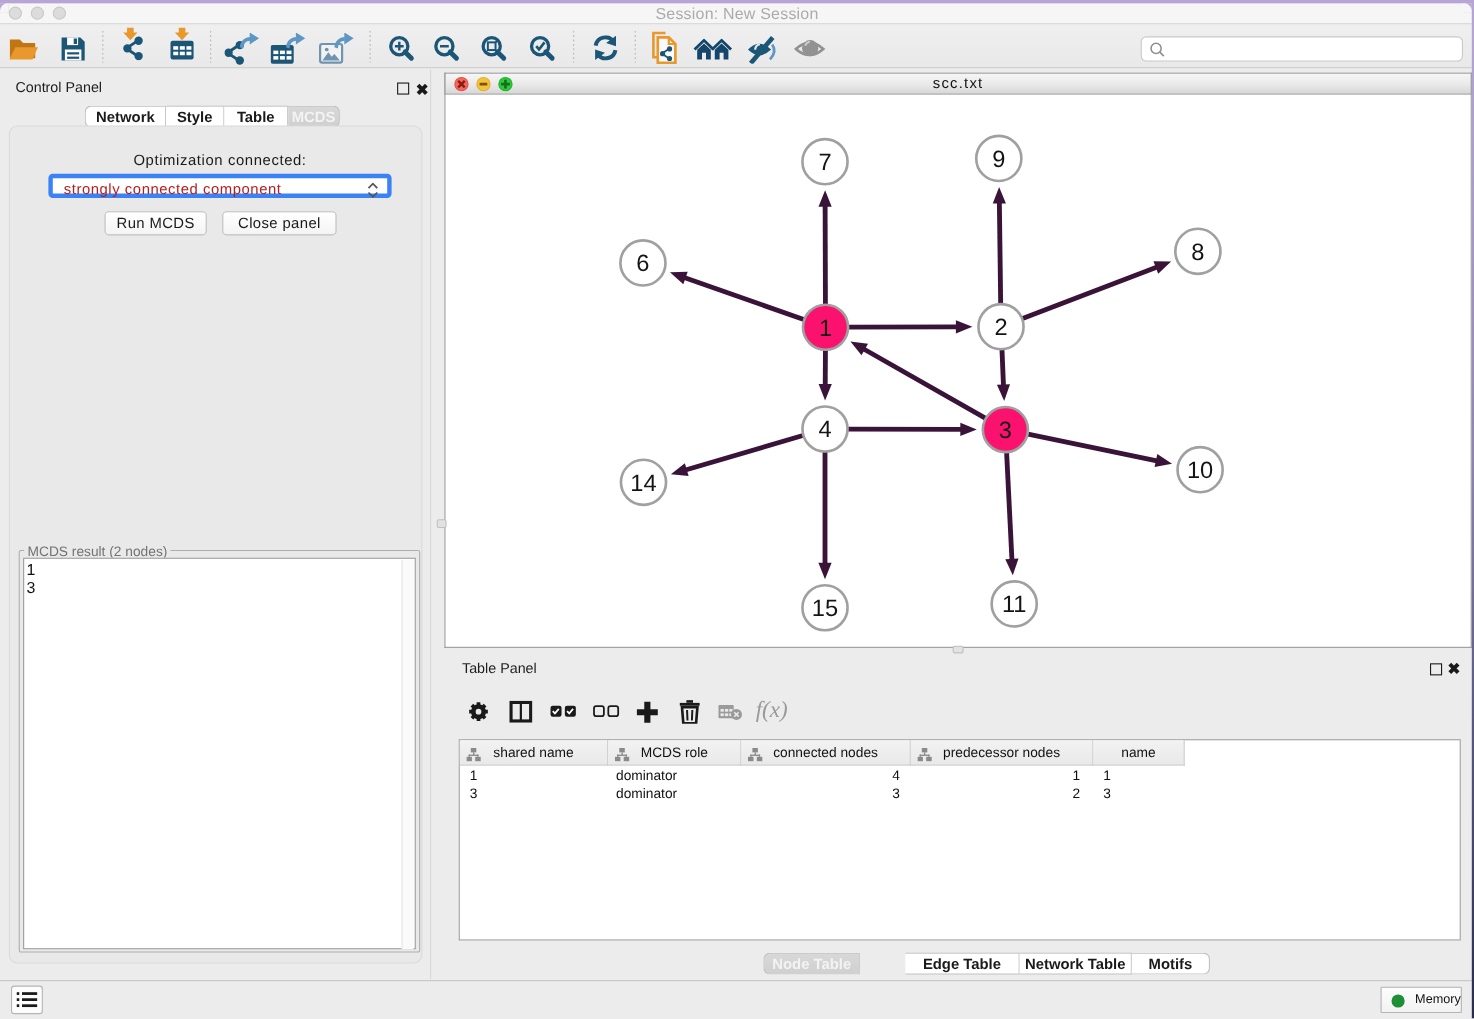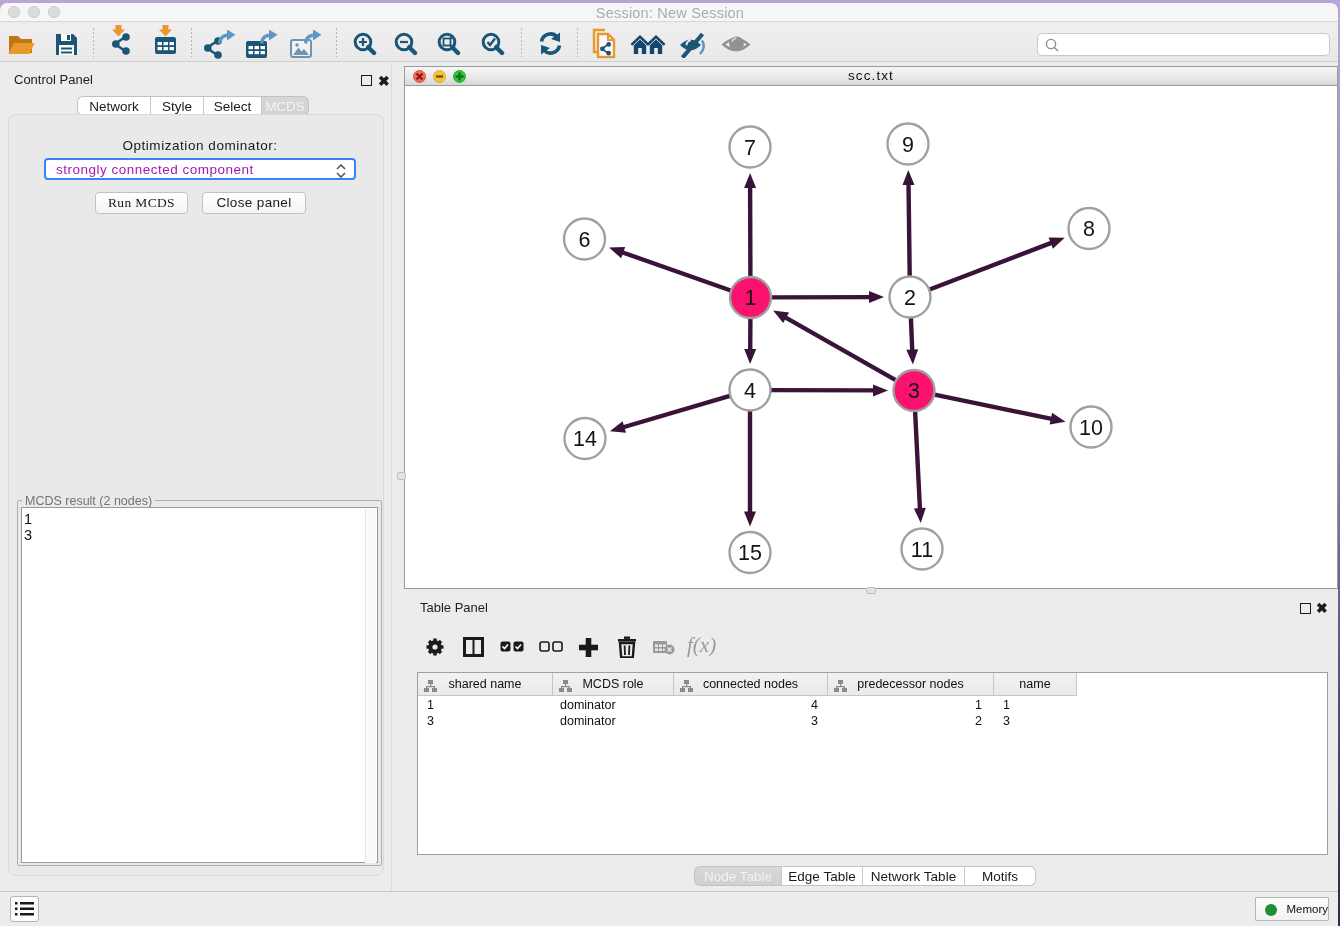--- a/index.html
+++ b/index.html
@@ -25,33 +25,33 @@
   background-image:linear-gradient(#b5b5b5 50%, rgba(0,0,0,0) 50%); background-size:1px 4px; }
 #searchbox { left:1037px; top:33px; width:293px; height:23px; background:#fff; border:1px solid #c9c9c9; border-radius:5px; }
 
 #statusbar { left:0; top:891px; width:1338px; height:35px; background:#ececec; border-top:1px solid #c6c6c6; }
 
 #cp-title { left:14px; top:72px; font-size:13px; color:#1d1d1d; }
 .wicon-sq { width:11px; height:11px; border:1.6px solid #1a1a1a; background:transparent; }
 .wicon-x { font-size:14px; font-weight:700; color:#1a1a1a; line-height:1; }
 .tabbar { display:flex; height:20px; font-size:13.5px; }
 .tab { display:flex; align-items:center; justify-content:center; background:#fff;
-  border-top:1px solid #c2c2c2; border-bottom:1px solid #c2c2c2; border-right:1px solid #c8c8c8; color:#1a1a1a; }
+  border-top:1px solid #c2c2c2; border-bottom:1px solid #c2c2c2; border-right:1px solid #c8c8c8; color:#1a1a1a;font-weight:bold; }
 .tab.first { border-left:1px solid #c2c2c2; border-radius:6px 0 0 6px; }
 .tab.last { border-right:1px solid #c2c2c2; border-radius:0 6px 6px 0; }
 .tab.sel { background:linear-gradient(#d8d8d8,#d0d0d0); color:#f3f3f3; }
 #cp-tabs { left:77px; top:96px; }
 #cp-content { left:8px; top:114px; width:376px; height:762px; background:#e9e9e9;
   border:1px solid #dadada; border-radius:8px; }
 #opt-label { left:0; top:138px; width:400px; text-align:center; font-size:13.5px; color:#1a1a1a; letter-spacing:0.55px; }
-#dropdown { left:44px; top:158px; width:312px; height:22px; background:#fff; border:2px solid #3b82f6; border-radius:4px;
-  font-size:13.5px; color:#a21caf; line-height:20px; padding-left:10px; letter-spacing:0.5px; }
+#dropdown { left:44px; top:158px; width:312px; height:22px; background:#fff; border:4px solid #3b82f6; border-radius:4px;
+  font-size:13.5px; color:#b91c1c; line-height:20px; padding-left:10px; letter-spacing:0.5px; }
 .btn { background:linear-gradient(#ffffff,#f4f4f4); border:1px solid #c2c2c2; border-radius:4px;
   letter-spacing:0.35px; font-size:13.5px; color:#1a1a1a; text-align:center; line-height:20px; }
-#btn-run { left:95px; top:192px; width:93px; height:22px;font-family:Liberation Serif, serif; }
+#btn-run { left:95px; top:192px; width:93px; height:22px; }
 #btn-close { left:202px; top:192px; width:104px; height:22px; }
 #fieldset { left:17px; top:500px; width:365px; height:366px; border:1px solid #aeaeae; border-radius:2px; }
 #fieldset-label { left:22px; top:494px; font-size:12.5px; color:#737373; background:#e9e9e9; padding:0 3px; }
 #mcds-box { left:21px; top:507px; width:357px; height:356px; background:#fff; border:1px solid #9a9a9a; font-size:14.5px; color:#111; }
 #mcds-scroll { right:1px; top:1px; width:11px; height:354px; background:#fafafa; border-left:1px solid #e3e3e3; }
 
 #netwin { left:404px; top:66px; width:934px; height:523px; background:#fff; border:1px solid #9a9a9a; border-top:none; }
 #nettitle { left:404px; top:66px; width:934px; height:20px;
   background:linear-gradient(#f6f6f6 0%,#e9e9e9 55%,#d7d7d7 100%); border:1px solid #9a9a9a; }
 #nettitle-text { left:404px; width:934px; text-align:center; top:68px; font-size:13.5px; color:#111; letter-spacing:1.1px; }
@@ -238,25 +238,25 @@
     <line x1="10.4" y1="10.4" x2="14" y2="14" stroke="#8e8e8e" stroke-width="1.4"></line>
   </svg>
 </div>
 
 <div class="abs" id="cp-title">Control Panel</div>
 <div class="abs wicon-sq" style="left:361px; top:75px;"></div>
 <div class="abs wicon-x" style="left:378px; top:74px;">✖</div>
 <div class="abs tabbar" id="cp-tabs">
   <div class="tab first" style="width:74px;">Network</div>
   <div class="tab" style="width:53px;">Style</div>
-  <div class="tab" style="width:58px;">Select</div>
+  <div class="tab" style="width:58px;">Table</div>
   <div class="tab last sel" style="width:47px;">MCDS</div>
 </div>
 <div class="abs" id="cp-content"></div>
-<div class="abs" id="opt-label">Optimization dominator:</div>
+<div class="abs" id="opt-label">Optimization connected:</div>
 <div class="abs" id="dropdown">strongly connected component
   <svg width="10" height="14" style="position:absolute; right:8px; top:4px;">
     <path d="M1 5 L5 1 L9 5" fill="none" stroke="#555" stroke-width="1.6"></path>
     <path d="M1 9 L5 13 L9 9" fill="none" stroke="#555" stroke-width="1.6"></path>
   </svg>
 </div>
 <div class="abs btn" id="btn-run">Run MCDS</div>
 <div class="abs btn" id="btn-close">Close panel</div>
 <div class="abs" id="fieldset"></div>
 <div class="abs" id="fieldset-label">MCDS result (2 nodes)</div>
@@ -470,21 +470,21 @@
   <div class="cell" style="left:142px; top:41px;">dominator</div>
   <div class="cell" style="left:390px; top:25px; width:10px; text-align:right;">4</div>
   <div class="cell" style="left:390px; top:41px; width:10px; text-align:right;">3</div>
   <div class="cell" style="left:554px; top:25px; width:10px; text-align:right;">1</div>
   <div class="cell" style="left:554px; top:41px; width:10px; text-align:right;">2</div>
   <div class="cell" style="left:585px; top:25px;">1</div>
   <div class="cell" style="left:585px; top:41px;">3</div>
 </div>
 <div class="abs tabbar" id="tp-tabs">
   <div class="tab first sel" style="width:88px;">Node Table</div>
-  <div class="tab" style="width:81px;">Edge Table</div>
+  <div class="tab" style="width:104px;margin-left:41px;">Edge Table</div>
   <div class="tab" style="width:102px;">Network Table</div>
   <div class="tab last" style="width:71px;">Motifs</div>
 </div>
 
 <div class="abs" id="statusbar"></div>
 <div class="abs" id="listbtn">
   <svg width="19" height="16" style="position:absolute;left:4px;top:4px;">
     <g fill="#1a1a1a">
         <rect x="0" y="1" width="2.5" height="2.5"></rect>
         <rect x="5" y="1" width="14" height="2.5"></rect>

